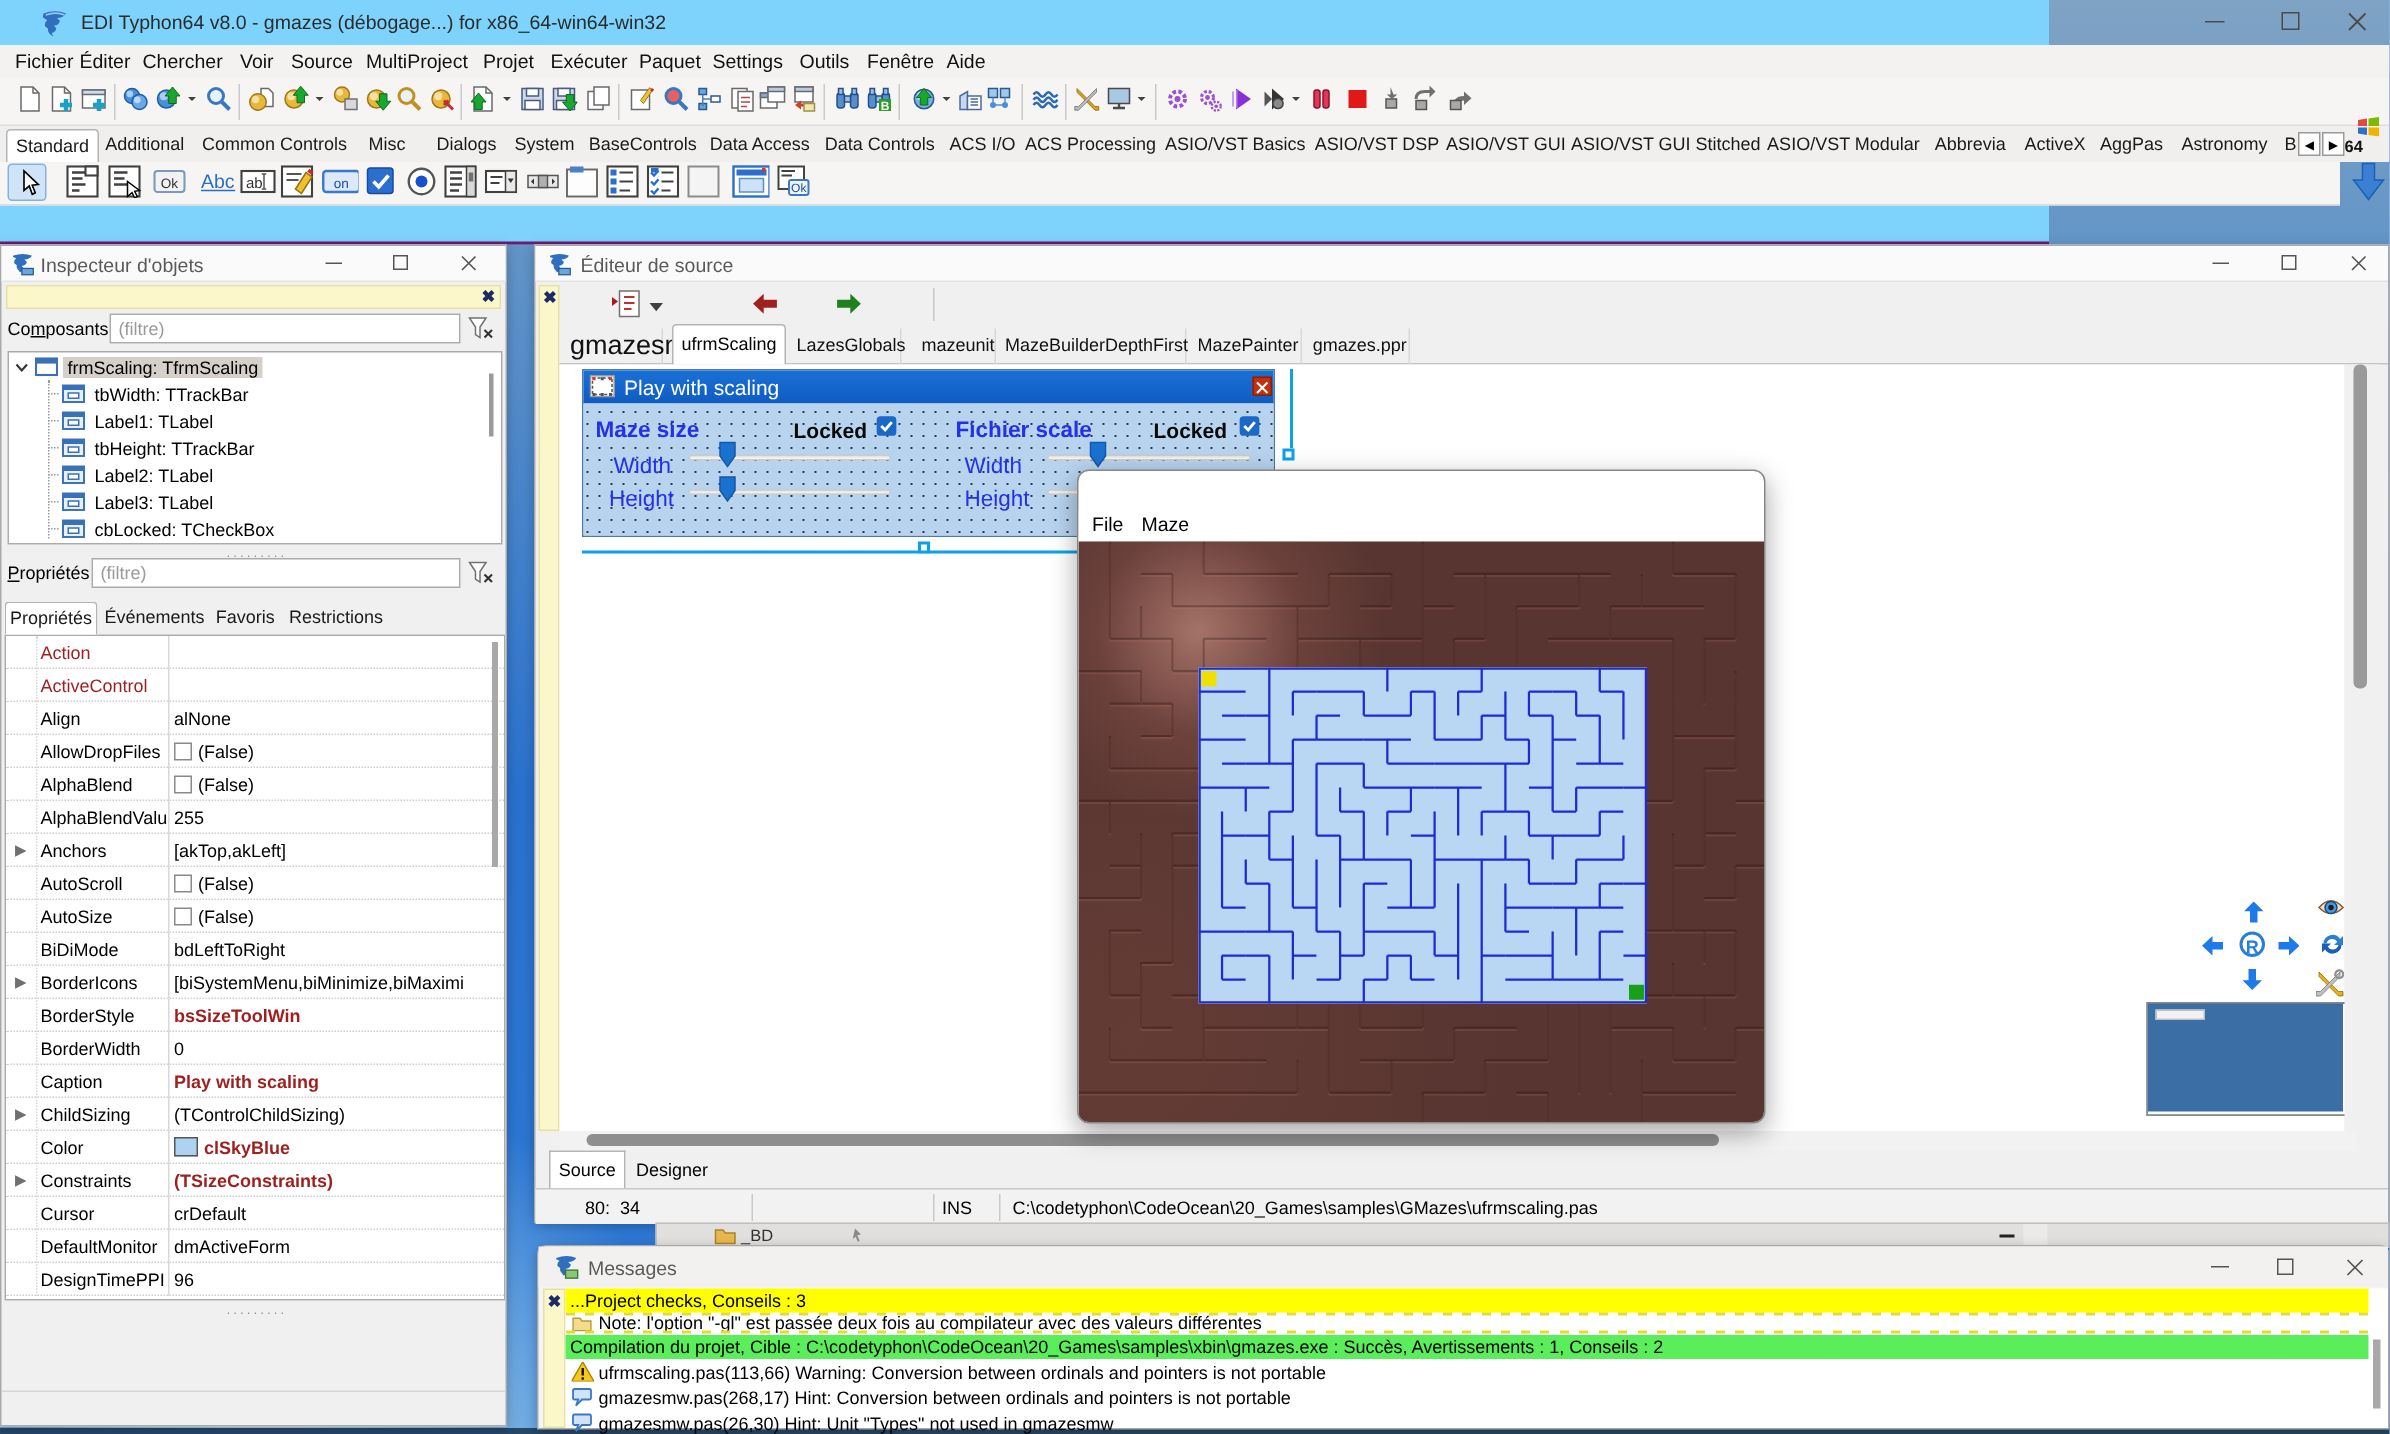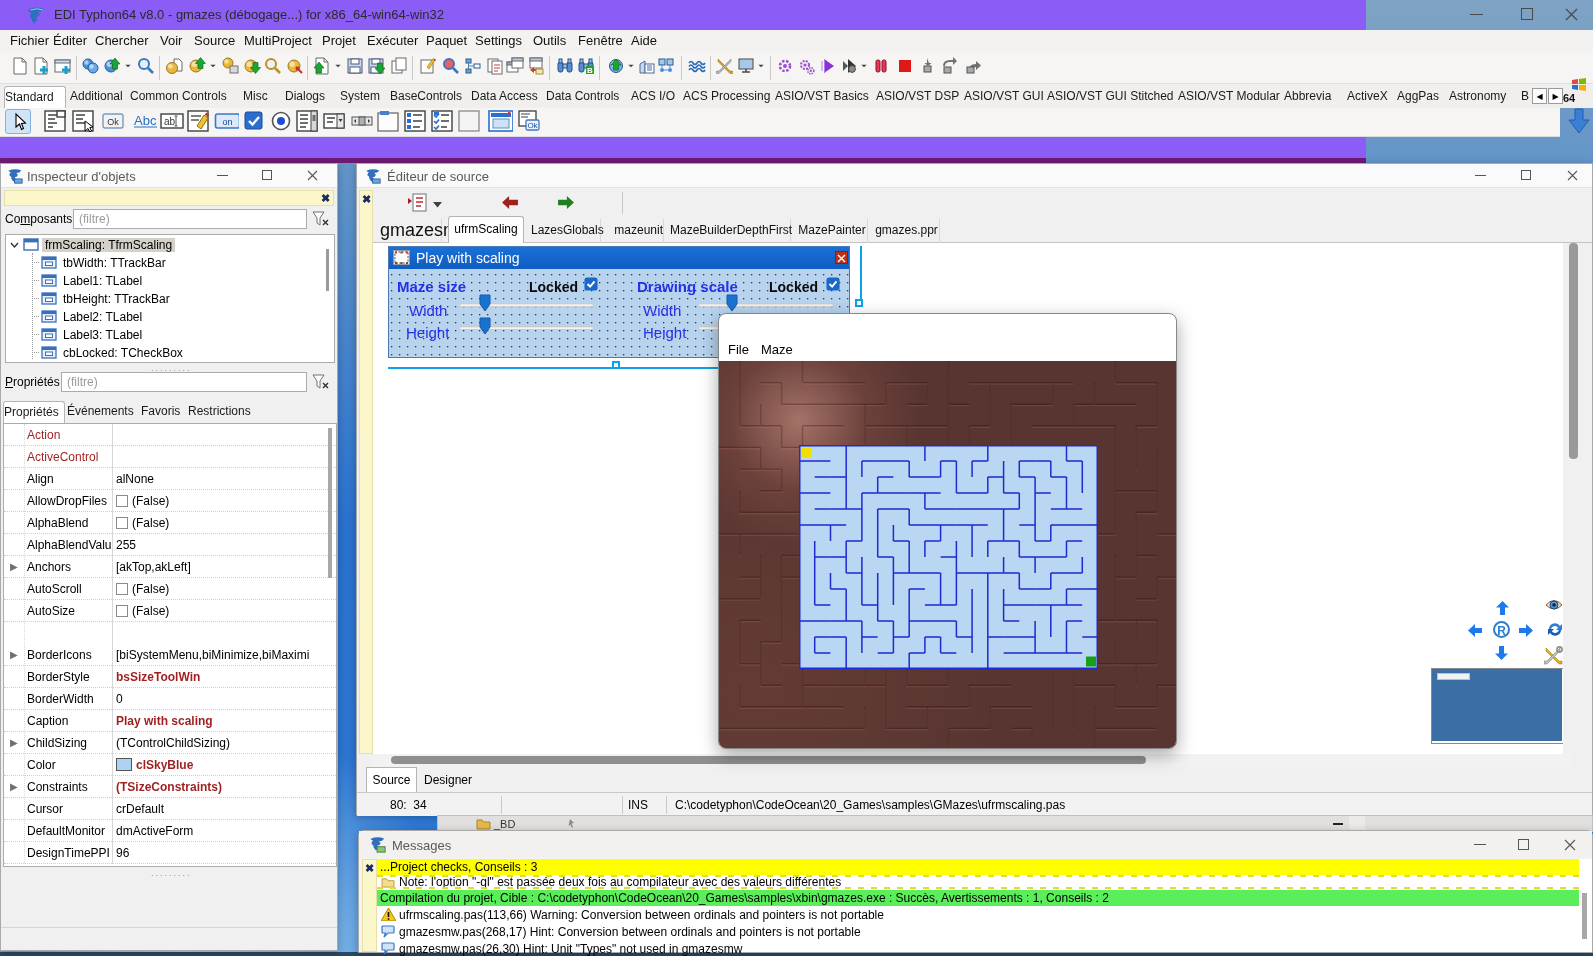--- a/index.html
+++ b/index.html
@@ -3,40 +3,40 @@
 *{margin:0;padding:0;box-sizing:border-box}
 html,body{width:1593px;height:956px;overflow:hidden;font-family:"Liberation Sans",sans-serif;}
 body{position:relative;background:#2b77d4;font-size:12px;color:#000;}
 .abs{position:absolute}
 .win{position:absolute;background:#f0f0f0;border:1px solid #a9a9a9;box-shadow:0 2px 8px rgba(0,0,0,.25)}
 .tbar{position:absolute;left:0;right:0;top:0;height:24px;background:#fafafa;border-bottom:1px solid #e3e3e3;color:#5a5a5a;font-size:13px}
 .tbar .ttl{position:absolute;top:5px;left:26px;white-space:nowrap}
 .ystrip{position:absolute;background:#fbf7cb;border:1px solid #e5e0a8}
 .xmark{position:absolute;font-weight:bold;color:#1b2a63;font-size:11px;line-height:11px}
 .flt{position:absolute;height:20px;background:#fff;border:1px solid #ababab;color:#9a9a9a;font-size:12px;padding:2px 5px}
-.tab{position:absolute;font-size:12px;color:#1a1a1a;text-align:left;line-height:20px;white-space:nowrap}
+.tab{position:absolute;font-size:12px;color:#1a1a1a;text-align:center;line-height:20px;white-space:nowrap}
 .tab.act{background:#fff;border:1px solid #b4b4b4;border-bottom:none;border-radius:3px 3px 0 0;z-index:2}
 .gridrow{position:absolute;left:0;width:100%;height:22px;border-bottom:1px dotted #cfcfcf}
 .pname{position:absolute;left:23px;top:4px;font-size:12px;color:#000;white-space:nowrap}
 .pval{position:absolute;left:112px;top:4px;font-size:12px;color:#000;white-space:nowrap}
 .red{color:#9e1f1f}
 .bold{font-weight:bold}
 .exp{position:absolute;left:6px;top:5px;color:#707070;font-size:10px}
 .cbx{display:inline-block;width:12px;height:12px;border:1px solid #8a8a8a;background:#fff;vertical-align:-2px;margin-right:4px}
 .menuit{position:absolute;top:0;height:22px;line-height:22px;font-size:13px;color:#101010;white-space:nowrap}
 .sep{position:absolute;width:1px;background:#c9c9c9}
 svg{display:block}
 </style></head><body>
 
 <div class="abs" style="left:0;top:0;width:1593px;height:956px;
 background:radial-gradient(circle 420px at 180px 1000px,#bfe0f2 0%,#8cc0e8 30%,rgba(80,150,220,0) 70%),
 linear-gradient(180deg,#7fa3c4 0%,#5f93c9 20%,#2a72cf 55%,#2e7ad6 100%);"></div>
 <div class="abs" style="left:0;top:952px;width:1593px;height:4px;background:#274869"></div>
 
-<div class="abs" style="left:0;top:0;width:1366px;height:163px;background:#8b5cf6;border-bottom:5px solid #701a75">
+<div class="abs" style="left:0;top:0;width:1366px;height:163px;background:#7dd3fc;border-bottom:2px solid #701a75">
 
 <svg class="abs" style="left:27px;top:6px" width="19" height="19" viewBox="0 0 19 19">
  <path d="M2 3 q8 -3 15 0 q-2 3 -6 3 l2 2 q-1 3 -4 3 l1.5 2 q-.5 2.5 -3 3 l1 2.5 -2.5-2 q-1.5-1.5-1-3.5 l-2-1.5 q-.5-2.5 1.5-4 l-3-2z" fill="#2f6fbe"></path>
  <path d="M3.5 4 q7-2.5 12.5 0" stroke="#9cc4ea" stroke-width="1" fill="none"></path>
 </svg>
 <div class="abs" style="left:54px;top:7px;font-size:13px;color:#2b2b2b">EDI Typhon64 v8.0 - gmazes (débogage...) for x86_64-win64-win32</div>
 <div class="abs" style="left:1470px;top:14px;width:13px;height:1px;background:#4a4a4a"></div>
 <div class="abs" style="left:1521px;top:8px;width:12px;height:12px;border:1px solid #4a4a4a"></div>
 <svg class="abs" style="left:1565px;top:8px" width="13" height="13" viewBox="0 0 13 13">
       <path d="M1 1 L12 12 M12 1 L1 12" stroke="#4a4a4a" stroke-width="1.2"></path>
@@ -483,21 +483,21 @@
               </pattern>
             </defs>
             <rect width="460" height="88" fill="url(#dg)"></rect>
           </svg>
           <div class="abs" style="left:8px;top:9px;font-size:15px;font-weight:bold;color:#2531e8">Maze size</div>
           <div class="abs" style="left:140px;top:10px;font-size:14px;font-weight:bold;color:#0a0a0a">Locked</div>
           <svg class="abs" style="left:195px;top:8px" width="14" height="14" viewBox="0 0 16 16">
             <rect x="0.5" y="0.5" width="15" height="15" rx="3" fill="#1a68c8"></rect>
             <path d="M4 8 l3 3 5-6" stroke="#fff" stroke-width="2.2" fill="none"></path>
           </svg>
-          <div class="abs" style="left:248px;top:9px;font-size:15px;font-weight:bold;color:#2531e8">Drawing scale</div>
+          <div class="abs" style="left:248px;top:9px;font-size:15px;font-weight:bold;color:#2531e8">Fichier scale</div>
           <div class="abs" style="left:380px;top:10px;font-size:14px;font-weight:bold;color:#0a0a0a">Locked</div>
           <svg class="abs" style="left:437px;top:8px" width="14" height="14" viewBox="0 0 16 16">
             <rect x="0.5" y="0.5" width="15" height="15" rx="3" fill="#1a68c8"></rect>
             <path d="M4 8 l3 3 5-6" stroke="#fff" stroke-width="2.2" fill="none"></path>
           </svg>
           <div class="abs" style="left:20px;top:33px;font-size:15px;color:#2531e8">Width</div>
           <div class="abs" style="left:70px;top:34px;width:135px;height:4px;background:linear-gradient(180deg,#e0e0de,#f8f8f6);border-radius:2px;border:1px solid #cccccc"></div>
           <svg class="abs" style="left:90px;top:25px" width="12" height="18" viewBox="0 0 12 18">
 <path d="M1 1 H11 V10 L6 17 L1 10z" fill="#1a72d0" stroke="#1558a8"></path>
           </svg>
@@ -711,20 +711,24 @@
         <div class="pval">[akTop,akLeft]</div>
       </div>
       <div class="gridrow" style="top:154px">
         <div class="pname">AutoScroll</div>
         <div class="pval"><span class="cbx"></span>(False)</div>
       </div>
       <div class="gridrow" style="top:176px">
         <div class="pname">AutoSize</div>
         <div class="pval"><span class="cbx"></span>(False)</div>
       </div>
+      <div class="gridrow" style="top:198px">
+        <div class="pname">BiDiMode</div>
+        <div class="pval">bdLeftToRight</div>
+      </div>
       <div class="gridrow" style="top:220px">
         <div class="exp">▶</div>
         <div class="pname">BorderIcons</div>
         <div class="pval">[biSystemMenu,biMinimize,biMaximi</div>
       </div>
       <div class="gridrow" style="top:242px">
         <div class="pname">BorderStyle</div>
         <div class="pval red bold">bsSizeToolWin</div>
       </div>
       <div class="gridrow" style="top:264px">

